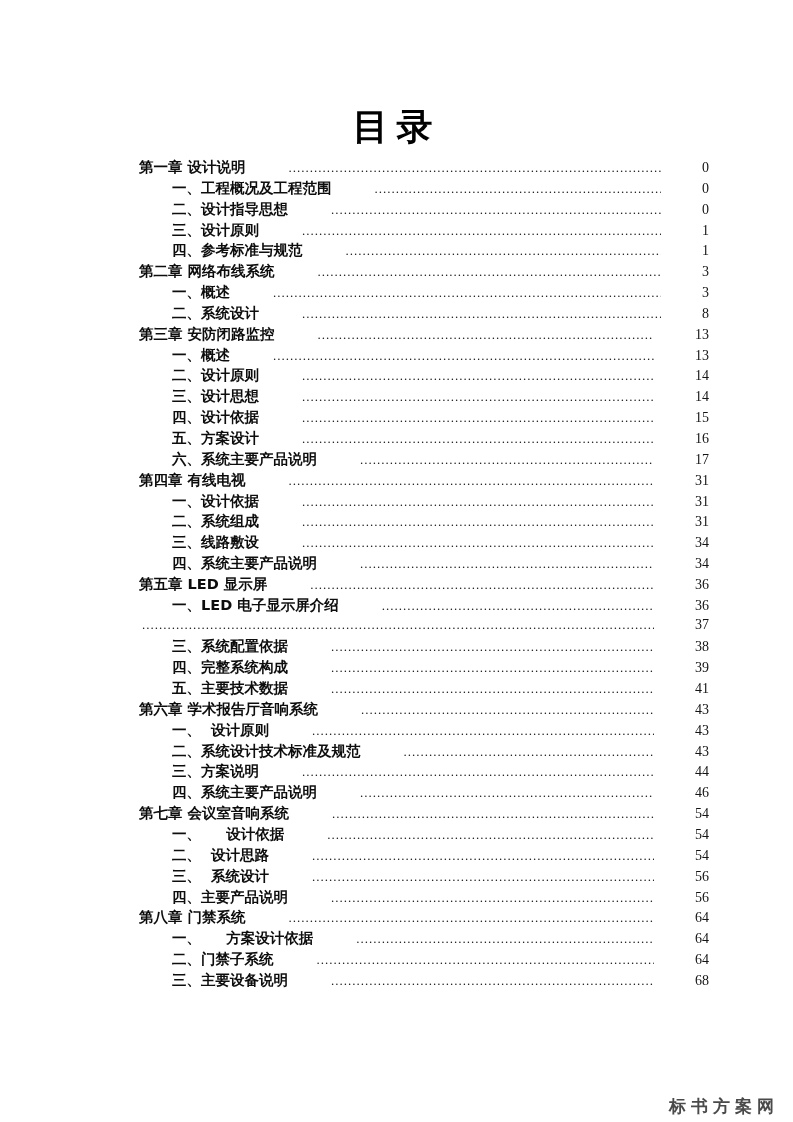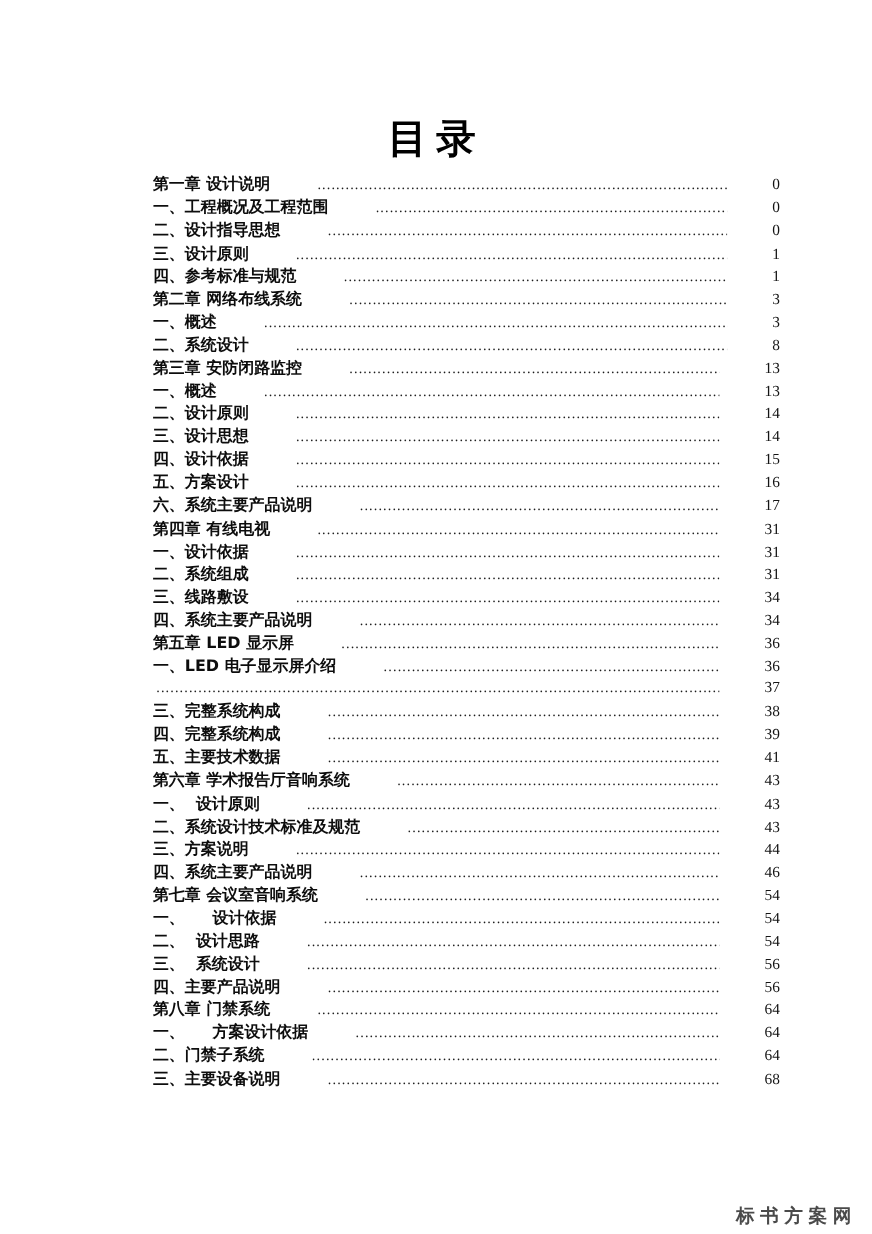--- a/index.html
+++ b/index.html
@@ -40,21 +40,21 @@
     overflow: hidden;
     gap: 40px;
   }
   .toc-text {
     white-space: pre;
     font-weight: bold;
     font-size: 14.5px;
     color: #0d0d0d;
     flex: 0 0 auto;
   }
-  .toc-row.lvl2 .toc-text { }
+  .toc-row.lvl2 .toc-text { margin-left: 33px; }
   .leader {
     flex: 1 1 auto;
     overflow: hidden;
     white-space: nowrap;
     font-family: "Liberation Serif", serif;
     font-size: 13px;
     letter-spacing: 1px;
     color: #1c1c1c;
     margin: 0 1px 0 3px;
   }
@@ -202,21 +202,21 @@
       <div class="toc-row lvl2">
         <span class="toc-text">一、LED 电子显示屏介绍</span>
         <span class="leader">............................................................................................................................................................................................................................</span>
         <span class="pagenum">36</span>
       </div>
       <div class="toc-row lvl2">
         <span class="leader">............................................................................................................................................................................................................................</span>
         <span class="pagenum">37</span>
       </div>
       <div class="toc-row lvl2">
-        <span class="toc-text">三、完整系统构成</span>
+        <span class="toc-text">三、系统配置依据</span>
         <span class="leader">............................................................................................................................................................................................................................</span>
         <span class="pagenum">38</span>
       </div>
       <div class="toc-row lvl2">
         <span class="toc-text">四、完整系统构成</span>
         <span class="leader">............................................................................................................................................................................................................................</span>
         <span class="pagenum">39</span>
       </div>
       <div class="toc-row lvl2">
         <span class="toc-text">五、主要技术数据</span>

